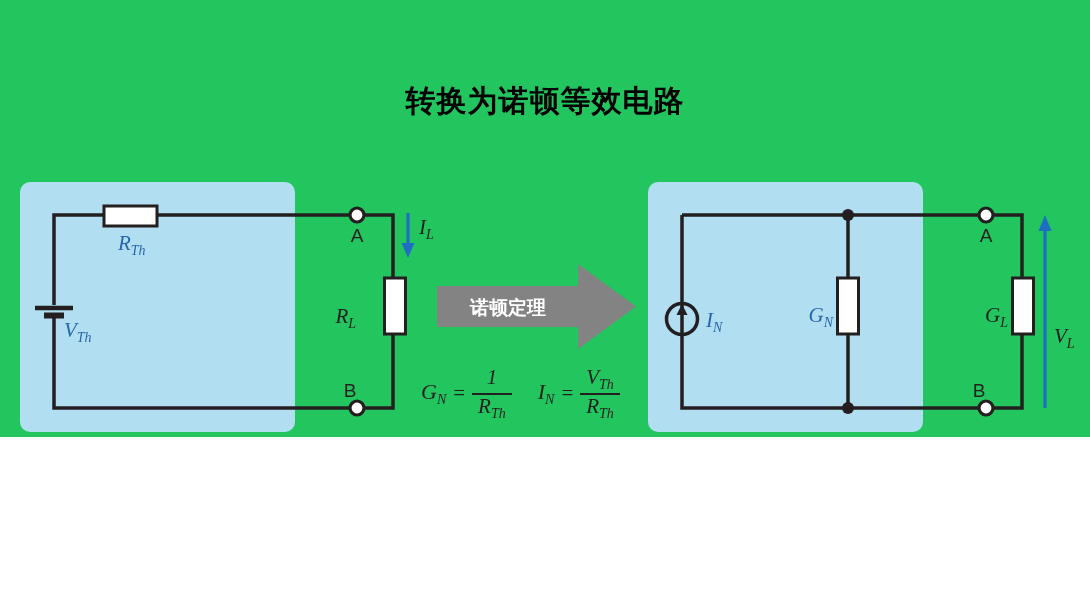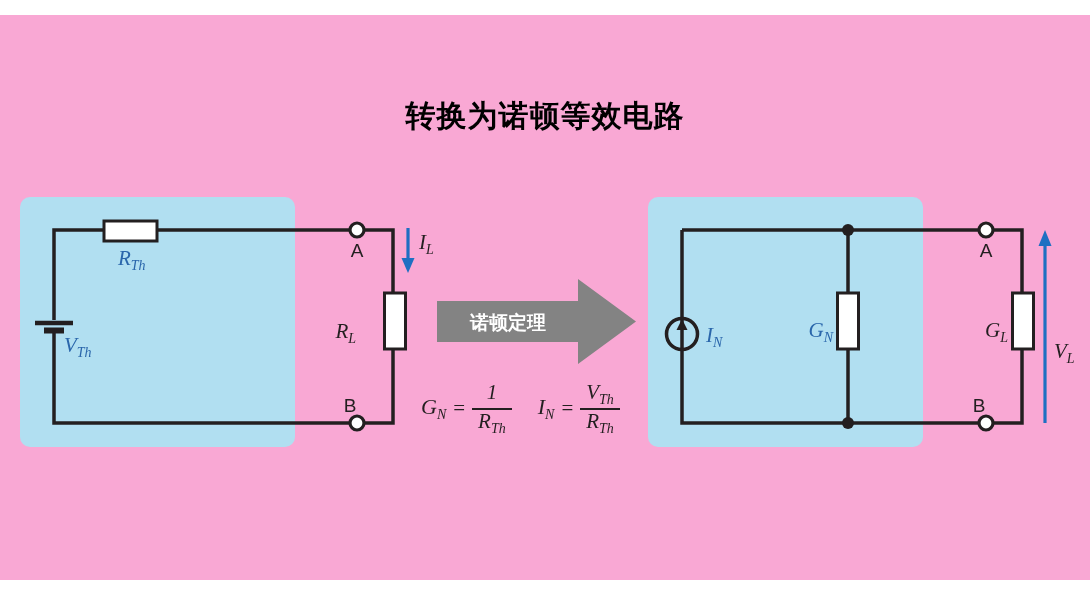--- a/index.html
+++ b/index.html
@@ -1,20 +1,19 @@
 <!DOCTYPE html>
 <html style="--highlight: #b1dff1; --wire: #231f20; --labelblue: #2a66ab; --arrowblue: #1e6fc2; --grayarrow: #838383;"><head>
 <meta charset="utf-8">
 <style>
   html,body { margin:0; padding:0; }
   #stage {
-    position:relative; width:1090px; height:565px;
-    background:#f9a8d4; overflow:hidden;
+    position:relative; width:1090px; height:437px;
+    background:#22c55e; overflow:hidden;
     font-family:"Liberation Sans", sans-serif;
-    margin-top:15px;
   }
   #page-title {
     position:absolute; top:81px; left:0; width:1090px;
     text-align:center; font-size:30px; font-weight:bold;
     color:#000; letter-spacing:1px;
     font-family:"Liberation Sans", sans-serif;
   }
   svg { position:absolute; top:0; left:0; }
 
   .blue-box   { fill:var(--highlight); }

